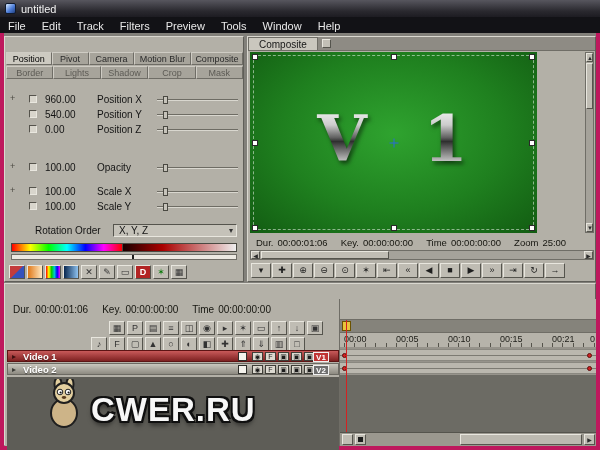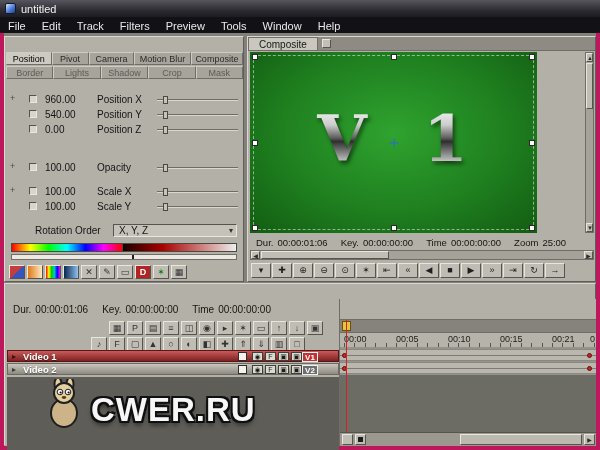--- a/index.html
+++ b/index.html
@@ -127,21 +127,21 @@
   .track-h.v1{top:51px;background:linear-gradient(#c85a5a,#7e2121);border:1px solid #5c1414}
   .track-h.v2{top:64px;background:linear-gradient(#c9c6bd,#8d8a81);border:1px solid #6c6a63}
   .tk-arrow{position:absolute;left:4px;top:1px;font-size:8px;color:#3c0f0f}
   .track-h.v2 .tk-arrow{color:#3a3a35}
   .tk-name{position:absolute;left:15px;top:0;line-height:11px;font-weight:bold;font-size:9.5px;
     text-shadow:0 1px 1px rgba(0,0,0,.45)}
   .tk-check{position:absolute;left:230px;top:1px;width:9px;height:9px;background:#f4f2ec;border:1px solid #2e2e2a}
   .tk-icons{position:absolute;left:244px;top:1px;display:flex;gap:2px}
   .tk-ic{width:11px;height:9px;background:#dcd9d0;border:1px solid #3f3e38;font-size:7px;line-height:8px;
     text-align:center;color:#1c1c1c}
-  .tk-badge{position:absolute;right:20px;top:1px;width:16px;height:10px;font-size:8px;font-weight:bold;
+  .tk-badge{position:absolute;right:9px;top:1px;width:16px;height:10px;font-size:8px;font-weight:bold;
     text-align:center;line-height:9px;color:#fff;border:1px solid #f0f0f0}
   .track-h.v1 .tk-badge{background:#c03434}
   .track-h.v2 .tk-badge{background:#6e6e6e}
 
   .tl-dark-left{position:absolute;left:2px;top:78px;width:332px;height:83px;background:#5e5d57;overflow:hidden}
   .wm-text{position:absolute;left:84px;top:14px;font-size:33px;font-weight:bold;letter-spacing:1px;color:#f7f7f7;
     text-shadow:-2px -2px 0 #101010,2px -2px 0 #101010,-2px 2px 0 #101010,2px 2px 0 #101010,0 4px 5px rgba(0,0,0,.6)}
   .wm-mascot{position:absolute;left:38px;top:2px}
 
   .tl-right{position:absolute;left:334px;top:15px;width:257px;height:147px;background:#96938b;

